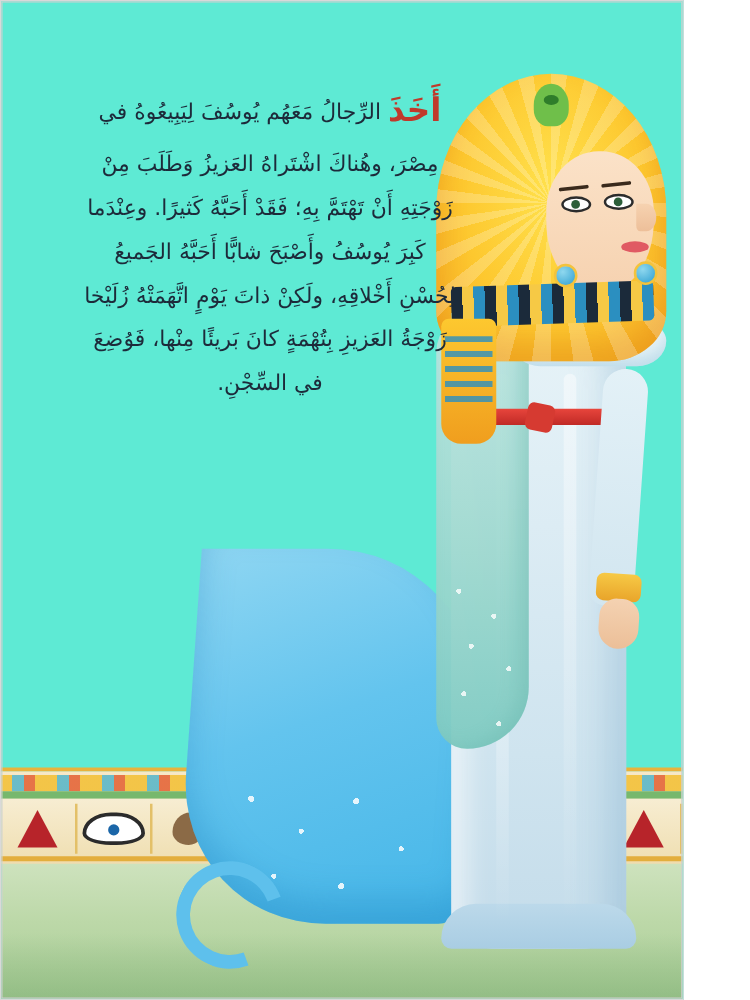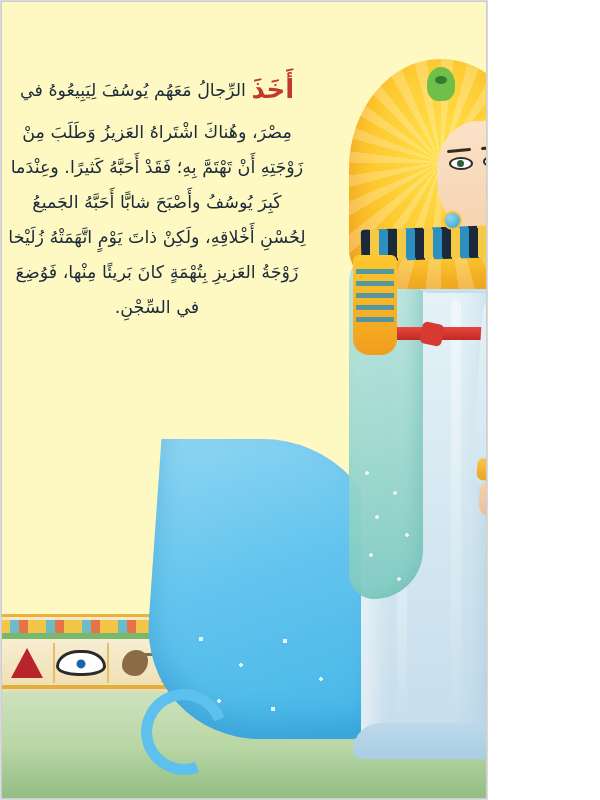--- a/index.html
+++ b/index.html
@@ -5,24 +5,24 @@
   html, body {
     margin: 0;
     padding: 0;
     background: #ffffff;
   }
   body {
     font-family: "DejaVu Sans", sans-serif;
   }
   .page {
     position: relative;
-    width: 488px;
+    width: 547px;
     height: 800px;
     overflow: hidden;
-    background: #fef9c3;
+    background: #5eead4;
     border: 1px solid #d9d9d9;
     box-sizing: border-box;
   }
 
   
   .scene {
     position: absolute;
     left: 0;
     right: 0;
     bottom: 0;

